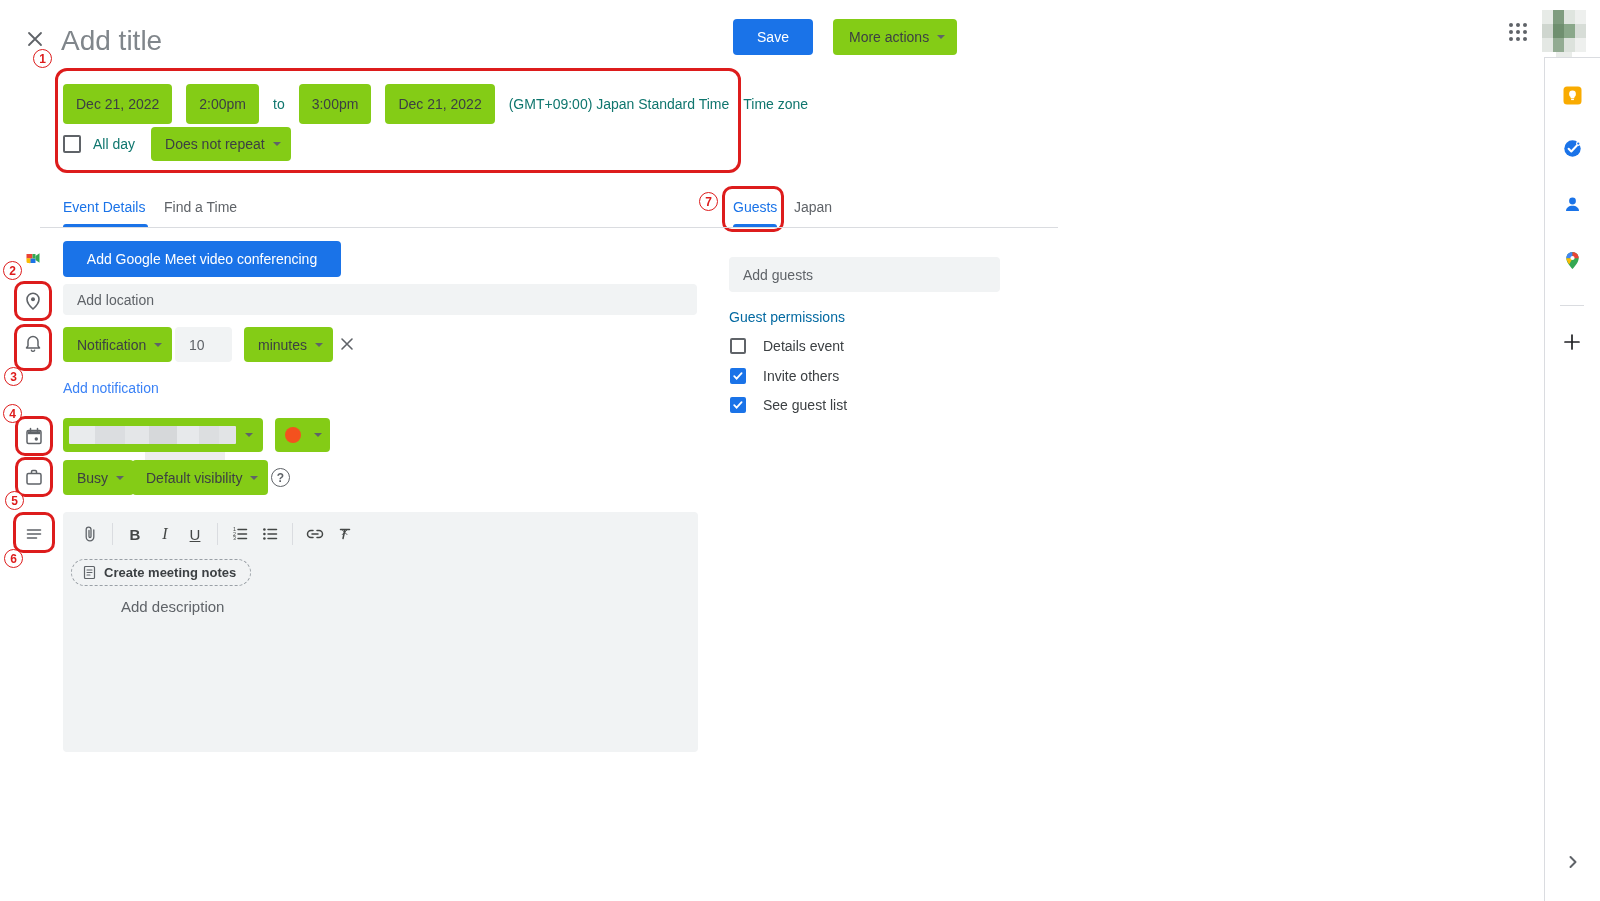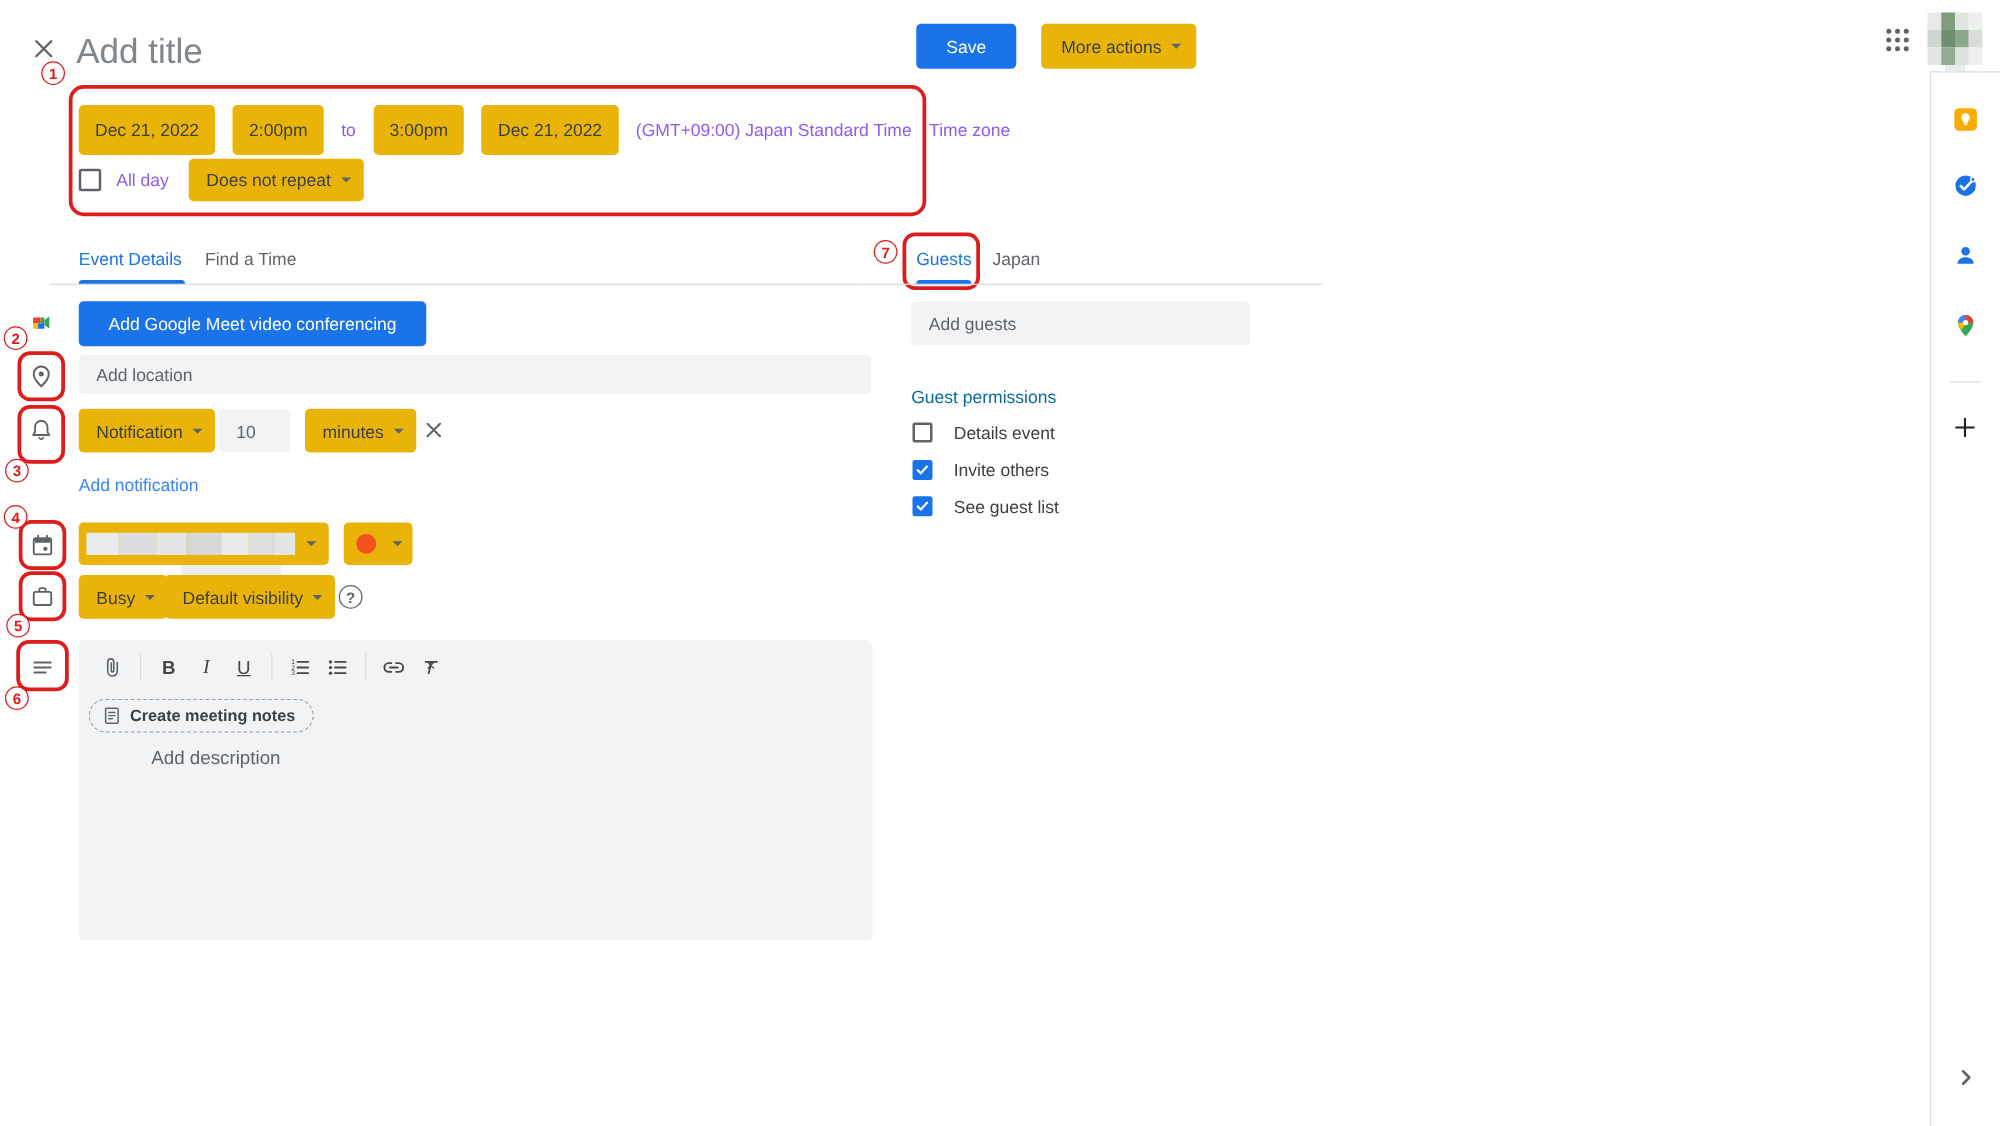--- a/index.html
+++ b/index.html
@@ -2,21 +2,21 @@
 <html><head>
 <meta charset="utf-8">
 <style>
   * { margin:0; padding:0; box-sizing:border-box; }
   html,body { background:#fff; }
   body { font-family:"Liberation Sans", sans-serif; color:#3c4043; }
   #app { position:relative; width:1600px; height:901px; background:#fff; overflow:hidden; }
 
   
   .abs { position:absolute; }
-  .btn-gray { background:#eab308; border-radius:4px; color:#3c4043; font-size:14px;
+  .btn-gray { background:#84cc16; border-radius:4px; color:#3c4043; font-size:14px;
               display:inline-flex; align-items:center; justify-content:center; cursor:pointer; }
   .caret { width:0; height:0; border-left:4px solid transparent; border-right:4px solid transparent;
            border-top:4.5px solid #5f6368; margin-left:8px; flex:0 0 auto; }
   .grayfield { background:#f1f3f4; border:none; border-radius:4px; font-family:inherit;
                font-size:14px; color:#3c4043; outline:none; }
   .grayfield::placeholder { color:#5f6368; opacity:1; }
 
   
   .title-input { position:absolute; left:61px; top:20px; width:620px; height:42px; border:none;
                  outline:none; background:transparent; font-family:inherit; font-size:28px; color:#3c4043; }
@@ -28,21 +28,21 @@
 
   
   .ann-box { position:absolute; border:3px solid #dd1c1c; border-radius:10px; pointer-events:none; }
   .ann-circle { position:absolute; width:19px; height:19px; border:1.6px solid #dd1c1c; border-radius:50%;
                 color:#dd1c1c; font-size:12px; font-weight:700; background:rgba(255,255,255,.92);
                 display:flex; align-items:center; justify-content:center; z-index:5; }
 
   
   .dt-row { position:absolute; left:63px; top:84px; display:flex; align-items:center; gap:14px; }
   .chip { height:40px; padding:14px 13px;text-align:center; }
-  .plain-label { font-size:14px; color:#8b5cf6; }
+  .plain-label { font-size:14px; color:#0f766e; }
   .allday-row { position:absolute; left:63px; top:127px; height:34px; display:flex; align-items:center; gap:12px; }
   .checkbox { width:18px; height:18px; border:2px solid #5f6368; border-radius:2px; background:#fff; cursor:pointer; }
 
   
   .tabline { position:absolute; height:1px; background:#dadce0; }
   .tab { position:absolute; font-size:14px; font-weight:500; cursor:pointer; }
   .tab.active { color:#1a73e8; }
   .tab.idle { color:#5f6368; }
   .tab-underline { position:absolute; height:3px; background:#1a73e8; border-radius:3px 3px 0 0; }
 
@@ -325,21 +325,21 @@
     <div class="notes-pill">
       <svg width="15" height="15" viewBox="0 0 15 15">
         <rect x="2.5" y="1.5" width="10" height="12" rx="1" fill="none" stroke="#5f6368" stroke-width="1.2"></rect>
         <path d="M5 5h5M5 7.5h5M5 10h3" stroke="#5f6368" stroke-width="1.1" stroke-linecap="round"></path>
       </svg>
       <span>Create meeting notes</span>
     </div>
     <div class="desc-placeholder">Add description</div>
   </div>
 
-  <input class="grayfield abs" style="left: 729px; top: 241px; width: 271px; height: 35px; padding: 0px 14px;" placeholder="Add guests">
+  <input class="grayfield abs" style="left: 729px; top: 257px; width: 271px; height: 35px; padding: 0px 14px;" placeholder="Add guests">
 
   <div class="abs" style="left:729px; top:309px; font-size:14px; color:#0369a1;">Guest permissions</div>
 
   <div class="perm-row" style="left:730px; top:338px;">
     <div class="cb16"></div>
     <span class="perm-label">Details event</span>
   </div>
   <div class="perm-row" style="left:730px; top:368px;">
     <div class="cb16 checked">
       <svg width="12" height="12" viewBox="0 0 12 12">

